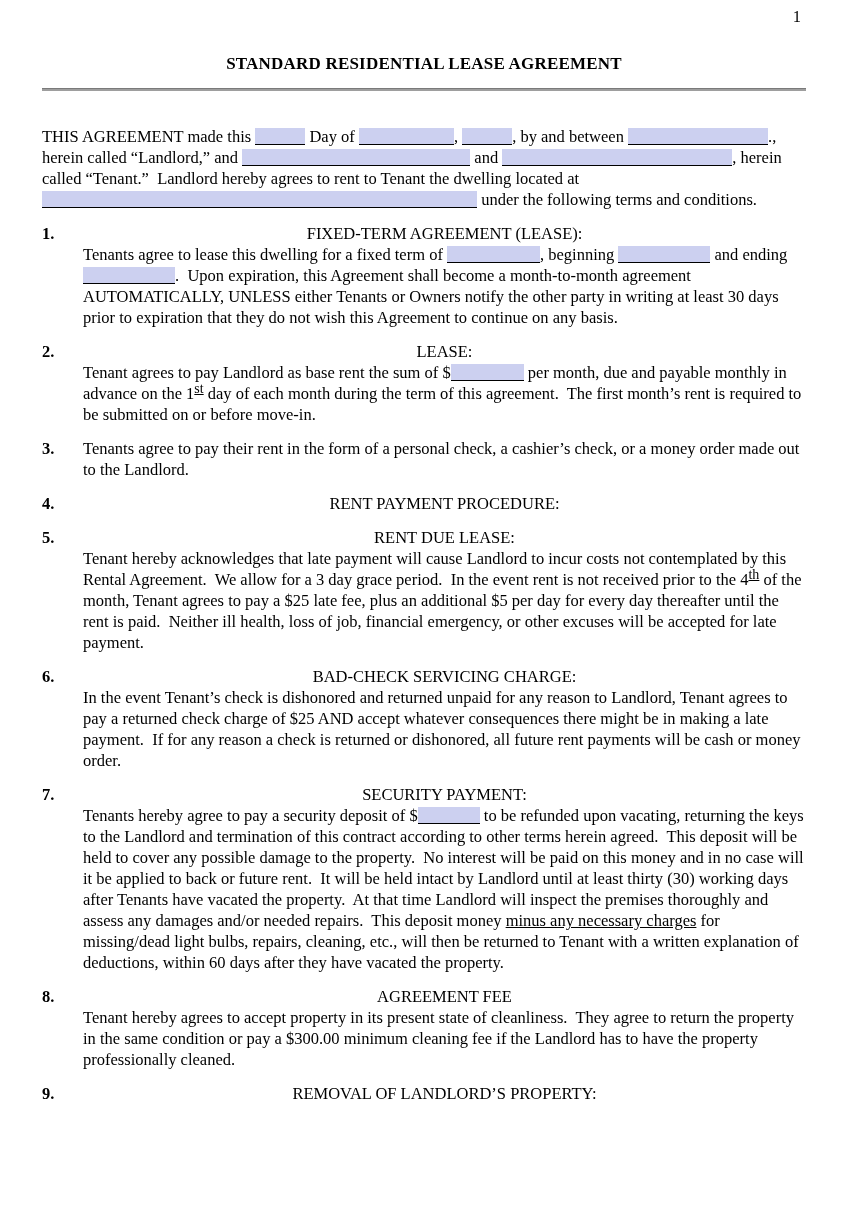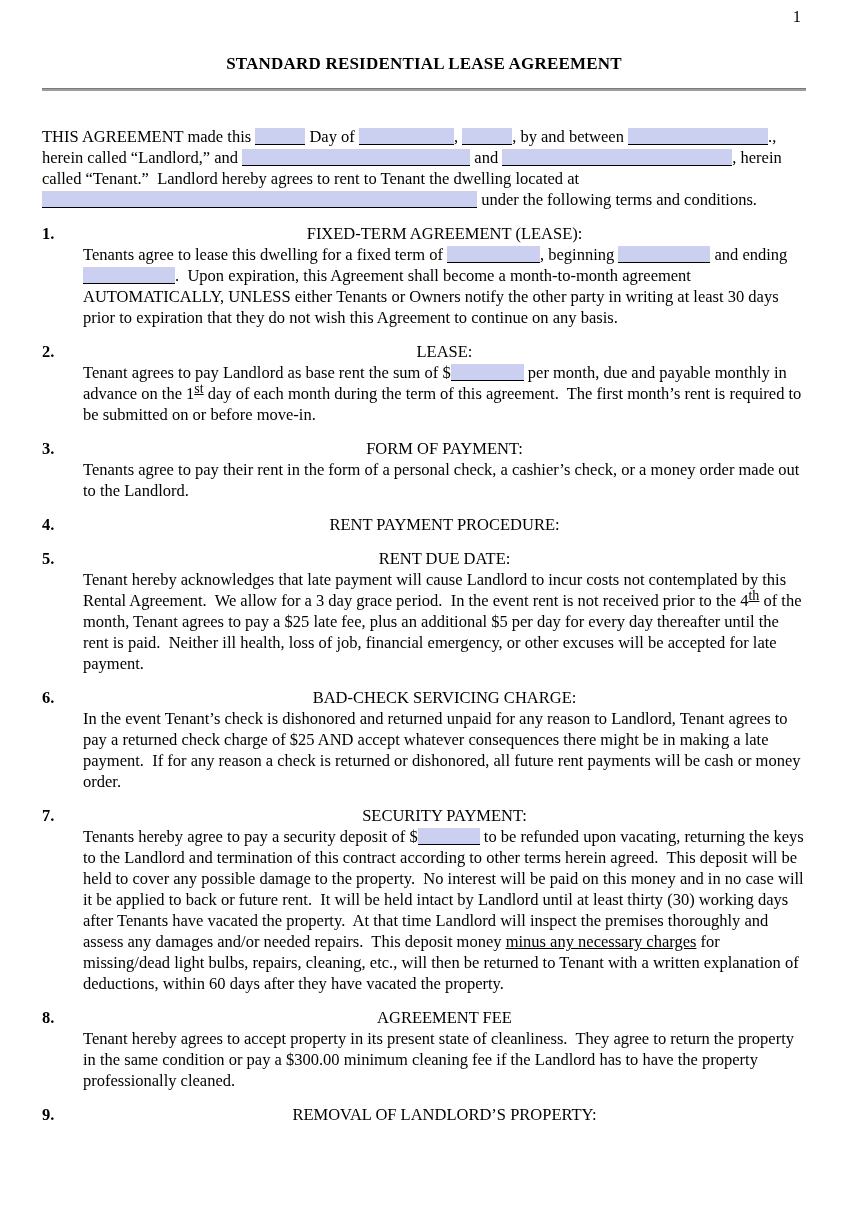--- a/index.html
+++ b/index.html
@@ -91,36 +91,35 @@
     <div class="sec-num">2.</div>
     <div class="sec-content">
       <div class="sec-title">LEASE:</div>
       <div class="sec-text">Tenant agrees to pay Landlord as base rent the sum of $<span class="blank-field" style="width: 73px;"></span> per month, due and payable monthly in advance on the 1<sup>st</sup> day of each month during the term of this agreement.  The first month’s rent is required to be submitted on or before move-in.</div>
     </div>
   </div>
 
   <div class="section">
     <div class="sec-num">3.</div>
     <div class="sec-content">
-      <div class="sec-title">FORM OF PAYMENT:</div>
       <div class="sec-text">Tenants agree to pay their rent in the form of a personal check, a cashier’s check, or a money order made out to the Landlord.</div>
     </div>
   </div>
 
   <div class="section">
     <div class="sec-num">4.</div>
     <div class="sec-content">
       <div class="sec-title">RENT PAYMENT PROCEDURE:</div>
     </div>
   </div>
 
   <div class="section">
     <div class="sec-num">5.</div>
     <div class="sec-content">
-      <div class="sec-title">RENT DUE DATE:</div>
+      <div class="sec-title">RENT DUE LEASE:</div>
       <div class="sec-text">Tenant hereby acknowledges that late payment will cause Landlord to incur costs not contemplated by this Rental Agreement.  We allow for a 3 day grace period.  In the event rent is not received prior to the 4<sup>th</sup> of the month, Tenant agrees to pay a $25 late fee, plus an additional $5 per day for every day thereafter until the rent is paid.  Neither ill health, loss of job, financial emergency, or other excuses will be accepted for late payment.</div>
     </div>
   </div>
 
   <div class="section">
     <div class="sec-num">6.</div>
     <div class="sec-content">
       <div class="sec-title">BAD-CHECK SERVICING CHARGE:</div>
       <div class="sec-text">In the event Tenant’s check is dishonored and returned unpaid for any reason to Landlord, Tenant agrees to pay a returned check charge of $25 AND accept whatever consequences there might be in making a late payment.  If for any reason a check is returned or dishonored, all future rent payments will be cash or money order.</div>
     </div>

